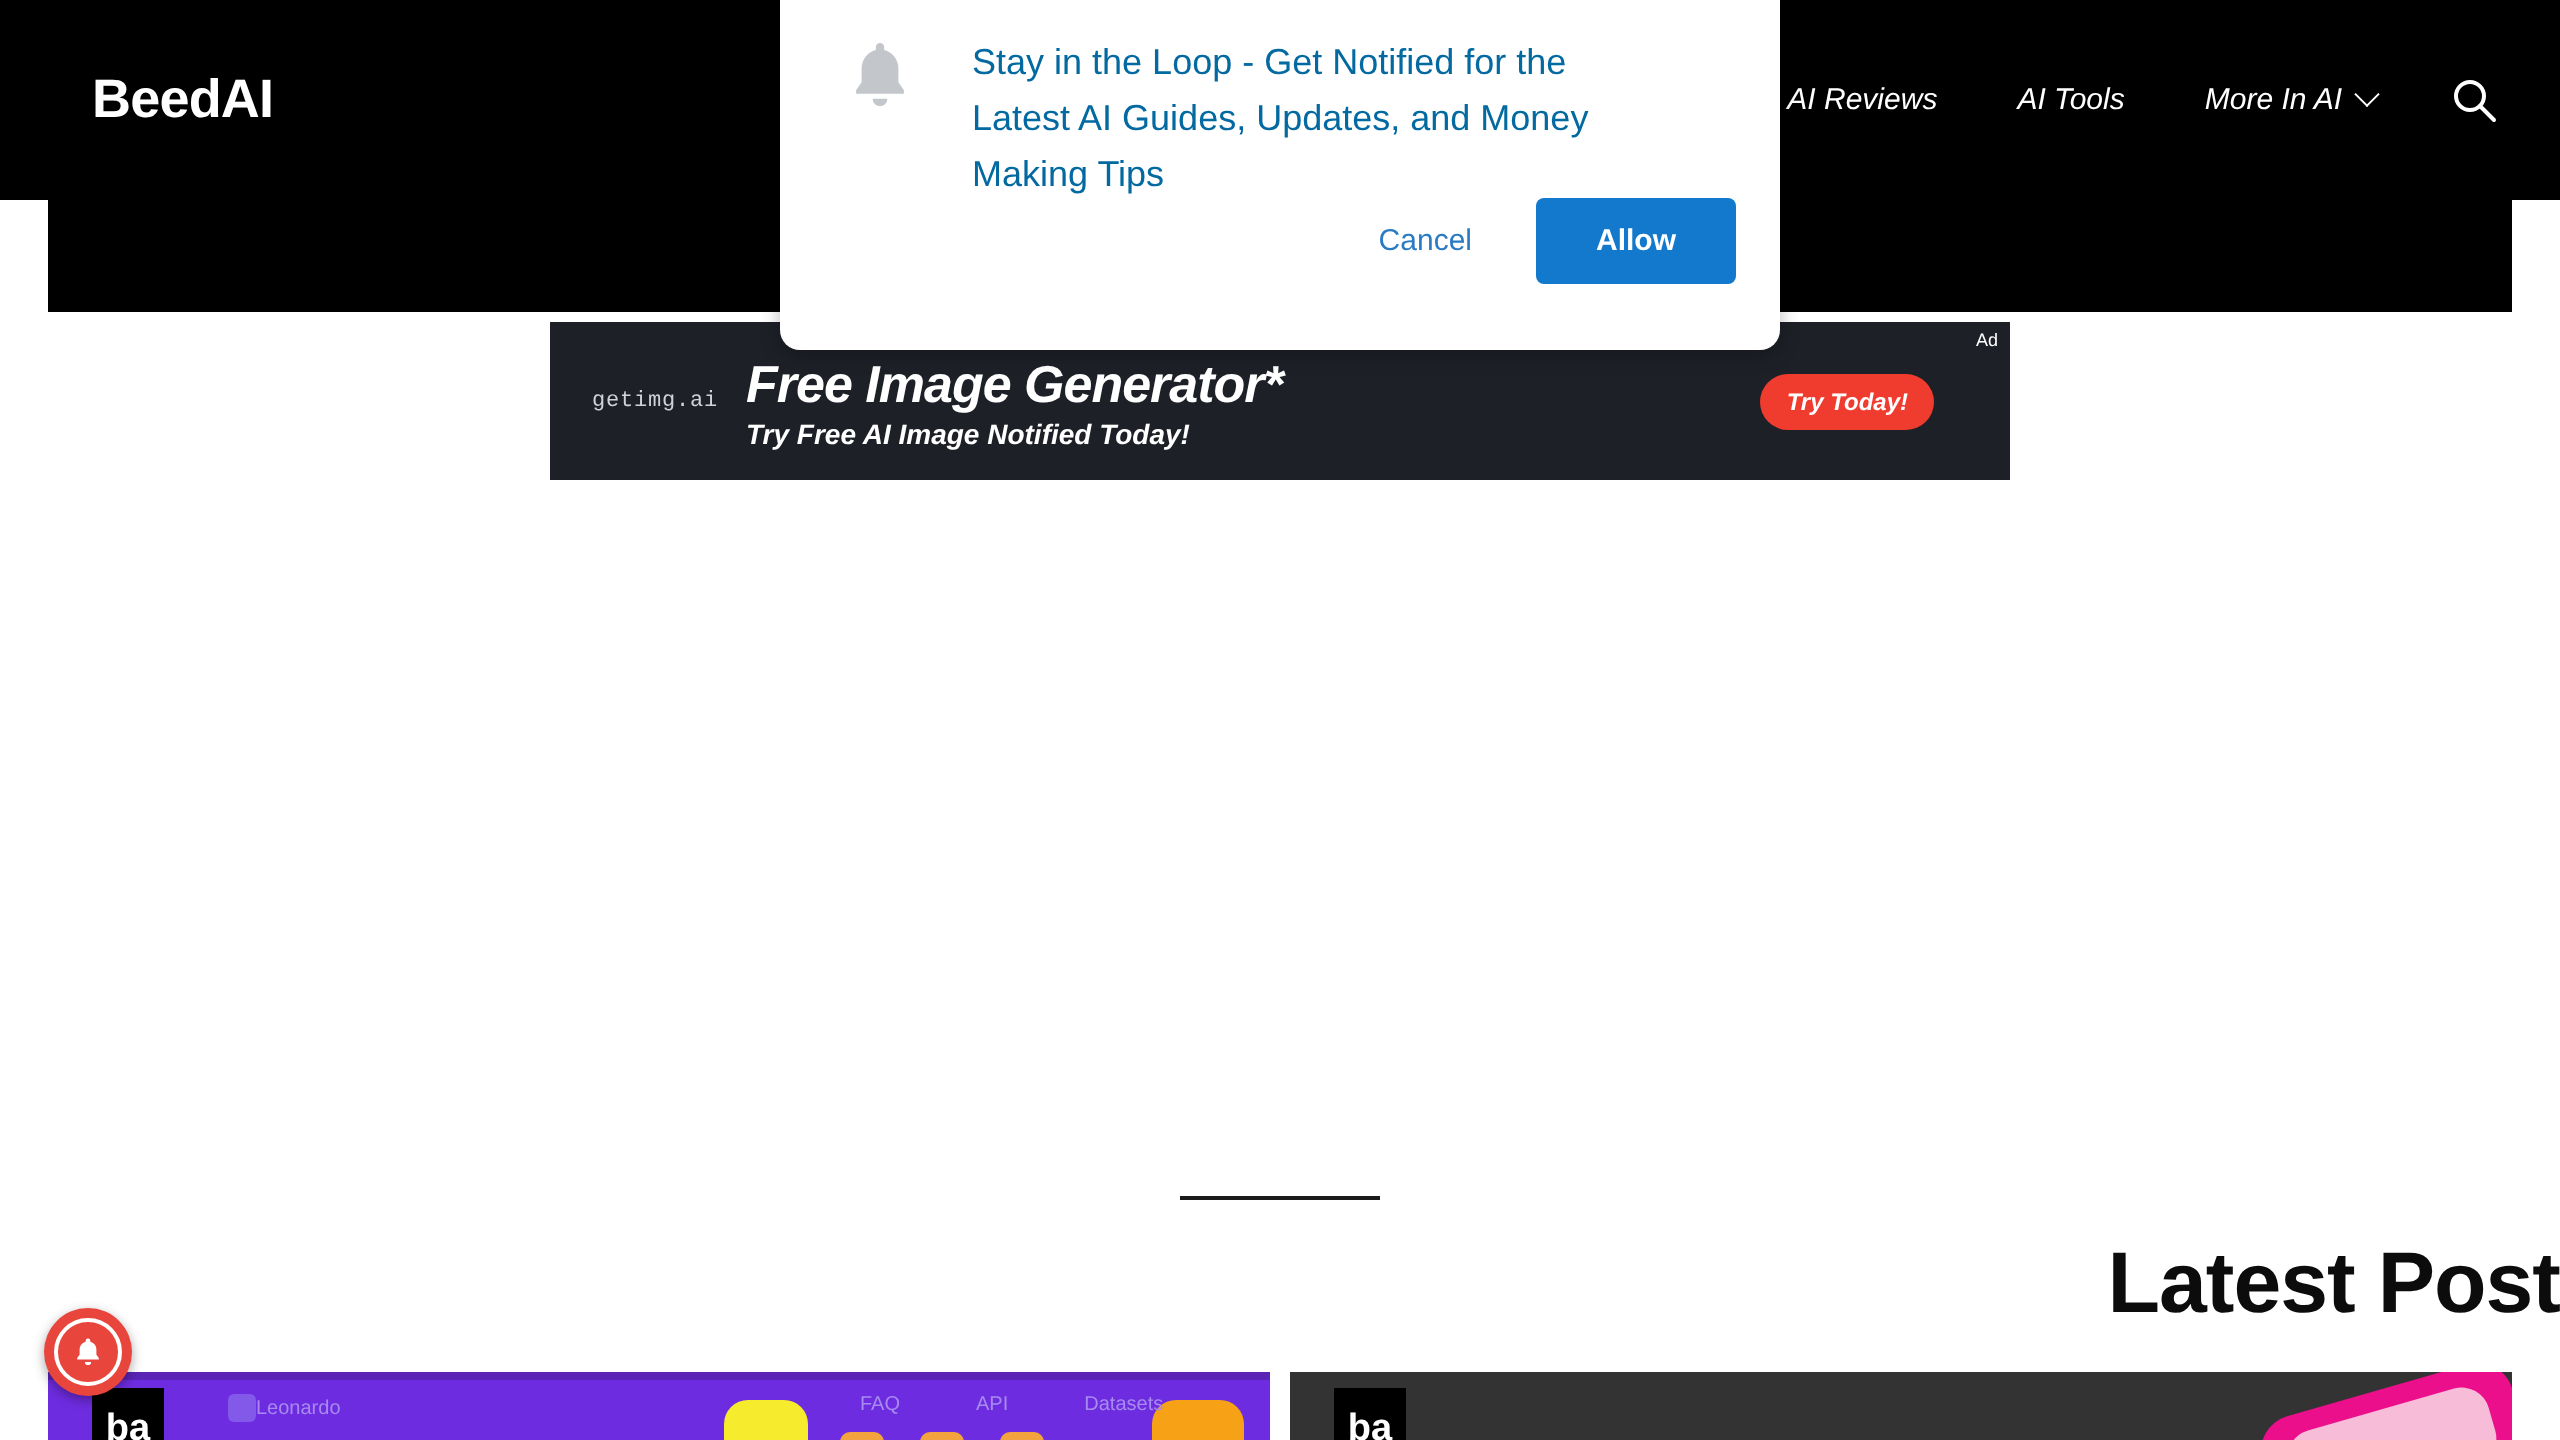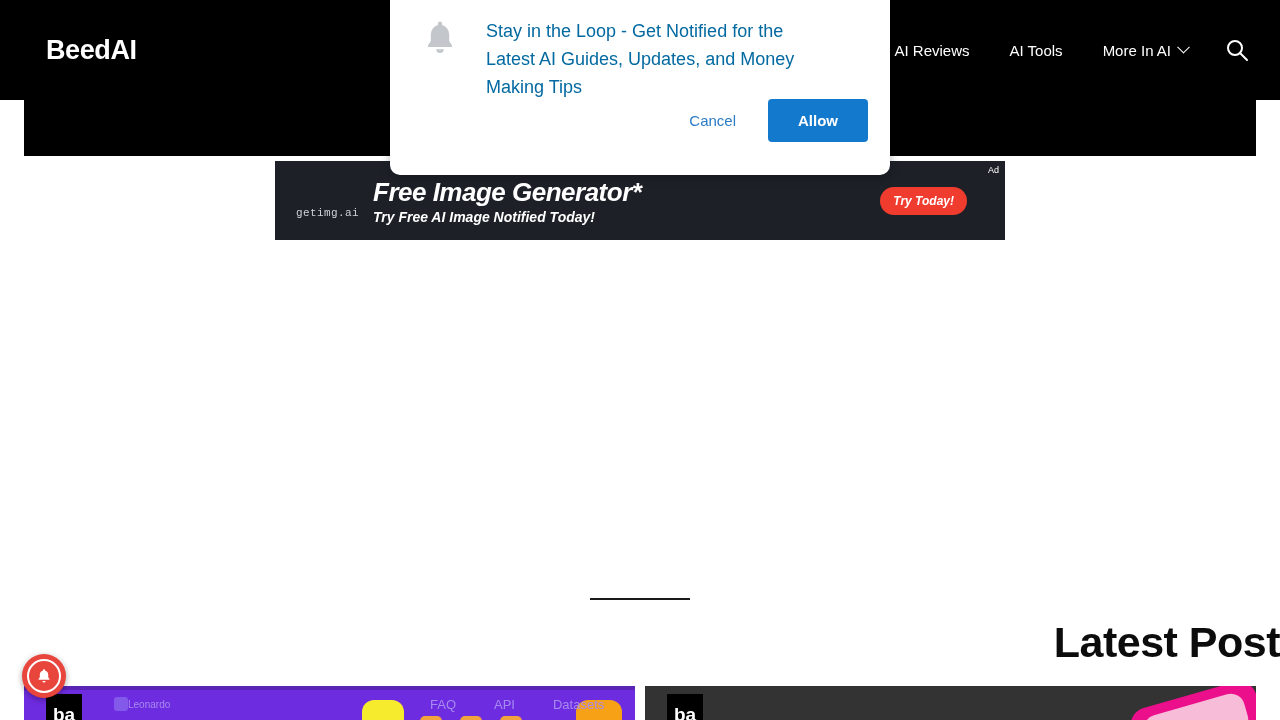--- a/index.html
+++ b/index.html
@@ -20,21 +20,21 @@
   .brand {
     position:absolute; left:46px; top:50%; transform:translateY(-50%);
     color:#ffffff; font-size:27px; font-weight:bold; letter-spacing:-0.4px;
   }
   .main-nav {
     position:absolute; right:72px; top:50%; transform:translateY(-50%);
     display:flex; align-items:center; gap:0px;
   }
   .nav-link {
     color:#ffffff; font-size:15px; padding:0 20px; white-space:nowrap;
-    display:flex; align-items:center; gap:8px; cursor:pointer;
+    display:flex; align-items:center; gap:8px; cursor:pointer;font-style:italic;
   }
   .chev {
     display:inline-block; width:9px; height:9px;
     border-right:1.6px solid #fff; border-bottom:1.6px solid #fff;
     transform:rotate(45deg) translate(-2px,-2px);
   }
   .search-btn {
     position:absolute; right:30px; top:50%; transform:translateY(-50%);
     width:26px; height:26px; cursor:pointer;
   }
@@ -52,21 +52,21 @@
     position:absolute; top:161px; left:275px; width:730px; height:79px;
     background:#1d2027; overflow:hidden;
   }
   .ad-badge {
     position:absolute; top:4px; right:6px; color:#ffffff;
     font-size:9px; font-weight:normal;
   }
   .ad-logo {
     position:absolute; left:21px; top:50%; transform:translateY(-50%);
     color:#cfd2d8; font-size:11px;
-    font-family:"Liberation Mono", monospace; letter-spacing:0.4px;margin-top:12px;
+    font-family:"Liberation Mono", monospace; letter-spacing:0.4px;
   }
   .ad-head {
     position:absolute; left:98px; top:16px;
     color:#ffffff; font-size:26px; font-weight:bold; font-style:italic;
     letter-spacing:-0.5px;
   }
   .ad-sub {
     position:absolute; left:98px; top:48px;
     color:#ffffff; font-size:14px; font-weight:bold; font-style:italic;
   }
@@ -107,21 +107,21 @@
   .leo-row {
     position:absolute; left:90px; top:11px;
     display:flex; align-items:center; gap:0;
     color:#a78af0; font-size:10px;
   }
   .leo-icon {
     width:14px; height:14px; border-radius:3px; background:#8359ea;
   }
   .leo-nav {
     position:absolute; left:406px; top:11px;
-    display:flex; gap:38px; color:#a78af0; font-size:13px;
+    display:flex; gap:38px; color:#a78af0; font-size:10px;
   }
   .blob-yellow {
     position:absolute; left:338px; top:14px; width:42px; height:34px;
     background:#f7eb2d; border-radius:12px;
   }
   .blob-orange {
     position:absolute; left:552px; top:14px; width:46px; height:34px;
     background:#f7a117; border-radius:12px;
   }
   .blob-tiles {

